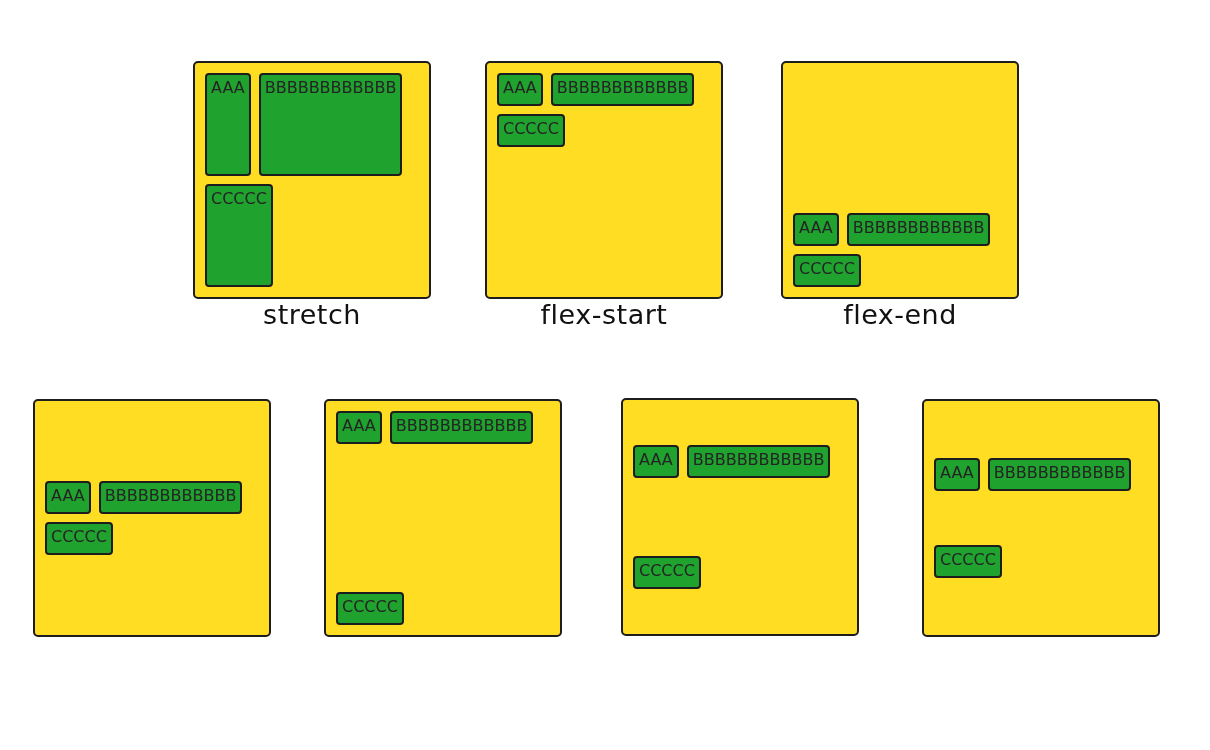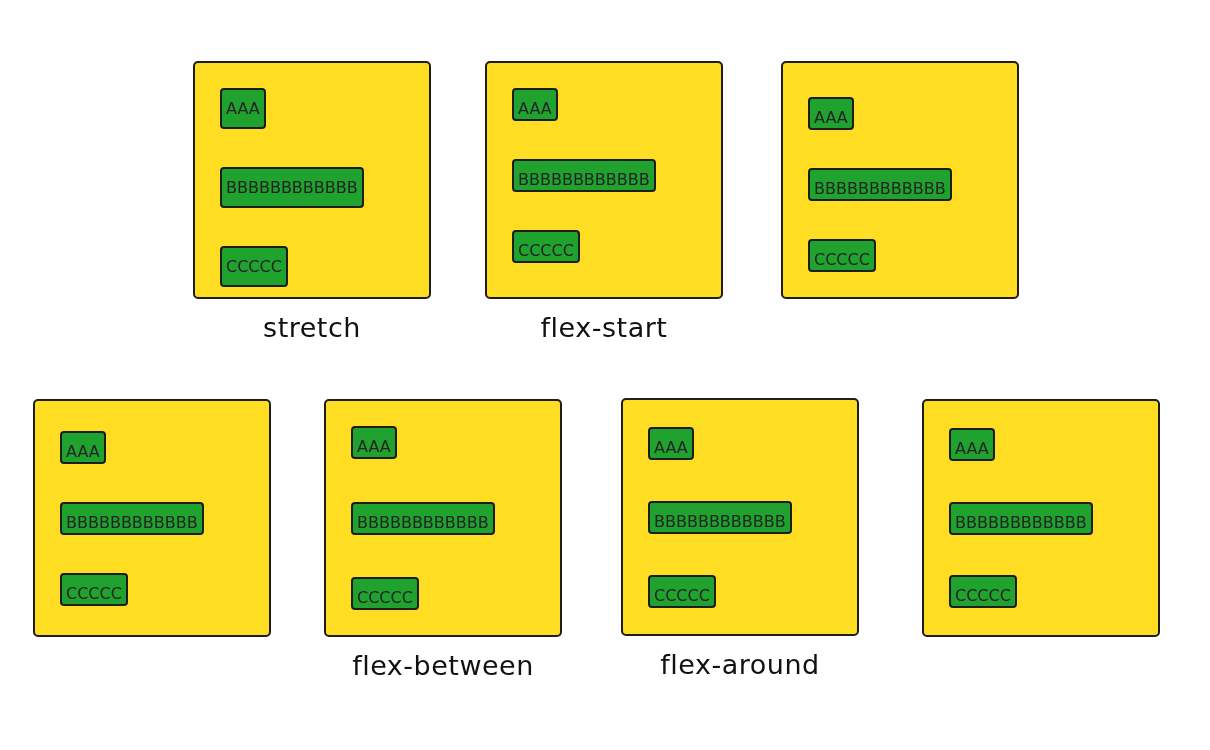--- a/index.html
+++ b/index.html
@@ -26,31 +26,30 @@
     border:2px solid var(--border);
     border-radius:5px;
     padding:6px;
     display:flex;
     flex-wrap:wrap;
   }
   .item{
     background:var(--item-bg);
     border:2px solid var(--border);
     border-radius:4px;
-    margin:19px;
-    padding:6px 4px;
+    margin:4px;
+    padding:0 4px;
     font-size:16px;
     line-height:25px;
     color:var(--item-text);
     white-space:nowrap;
     align-self:stretch;
   }
   .box.fixed .item{height:33px;}
   .panel-label{
-    margin-top:13px;
     text-align:center;
     font-size:27px;
     letter-spacing:0.5px;
     color:var(--label-text);
   }
   #panel-0{left:193px;top:61px;}
   #panel-1{left:485px;top:61px;}
   #panel-2{left:781px;top:61px;}
   #panel-3{left:33px;top:399px;}
   #panel-4{left:324px;top:399px;}
@@ -79,46 +78,45 @@
     </div>
     <div class="panel-label">flex-start</div>
   </div>
 
   <div class="panel" id="panel-2">
     <div class="box fixed" style="align-content: flex-end;">
       <div class="item">AAA</div>
       <div class="item">BBBBBBBBBBBB</div>
       <div class="item">CCCCC</div>
     </div>
+    <div class="panel-label">flex-end</div>
   </div>
 
   <div class="panel" id="panel-3">
     <div class="box fixed" style="align-content: center;">
       <div class="item">AAA</div>
       <div class="item">BBBBBBBBBBBB</div>
       <div class="item">CCCCC</div>
     </div>
   </div>
 
   <div class="panel" id="panel-4">
     <div class="box fixed" style="align-content: space-between;">
       <div class="item">AAA</div>
       <div class="item">BBBBBBBBBBBB</div>
       <div class="item">CCCCC</div>
     </div>
-    <div class="panel-label">flex-between</div>
   </div>
 
   <div class="panel" id="panel-5">
     <div class="box fixed" style="align-content: space-around;">
       <div class="item">AAA</div>
       <div class="item">BBBBBBBBBBBB</div>
       <div class="item">CCCCC</div>
     </div>
-    <div class="panel-label">flex-around</div>
   </div>
 
   <div class="panel" id="panel-6">
     <div class="box fixed" style="align-content: space-evenly;">
       <div class="item">AAA</div>
       <div class="item">BBBBBBBBBBBB</div>
       <div class="item">CCCCC</div>
     </div>
   </div>
 

